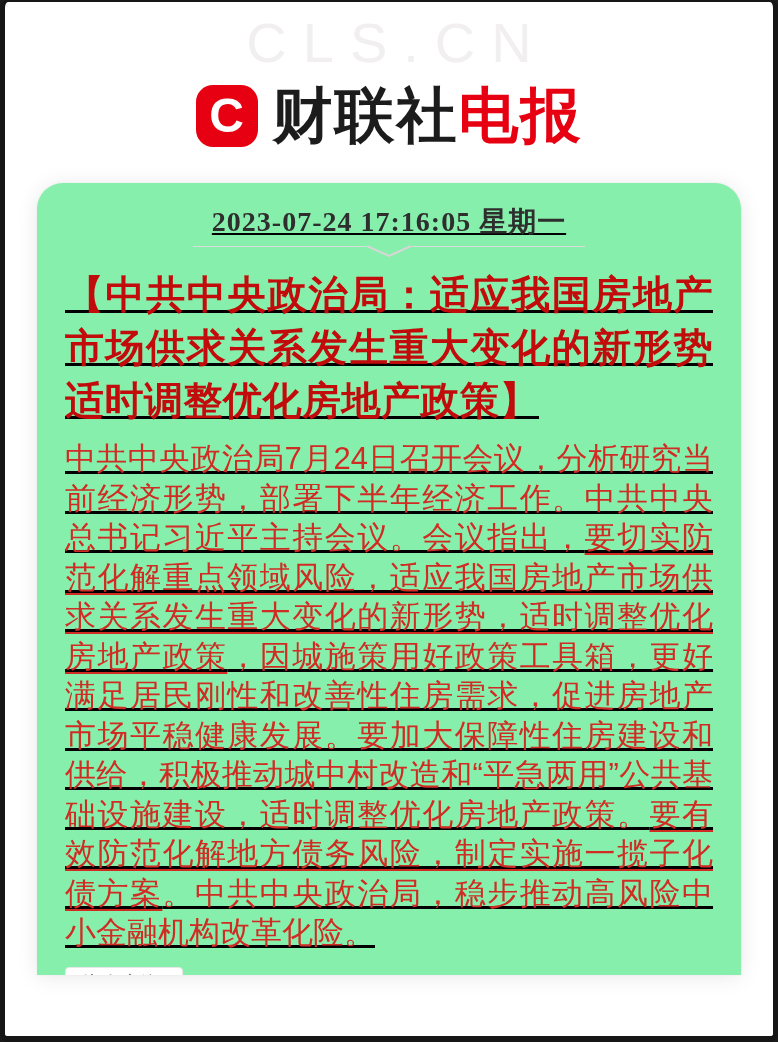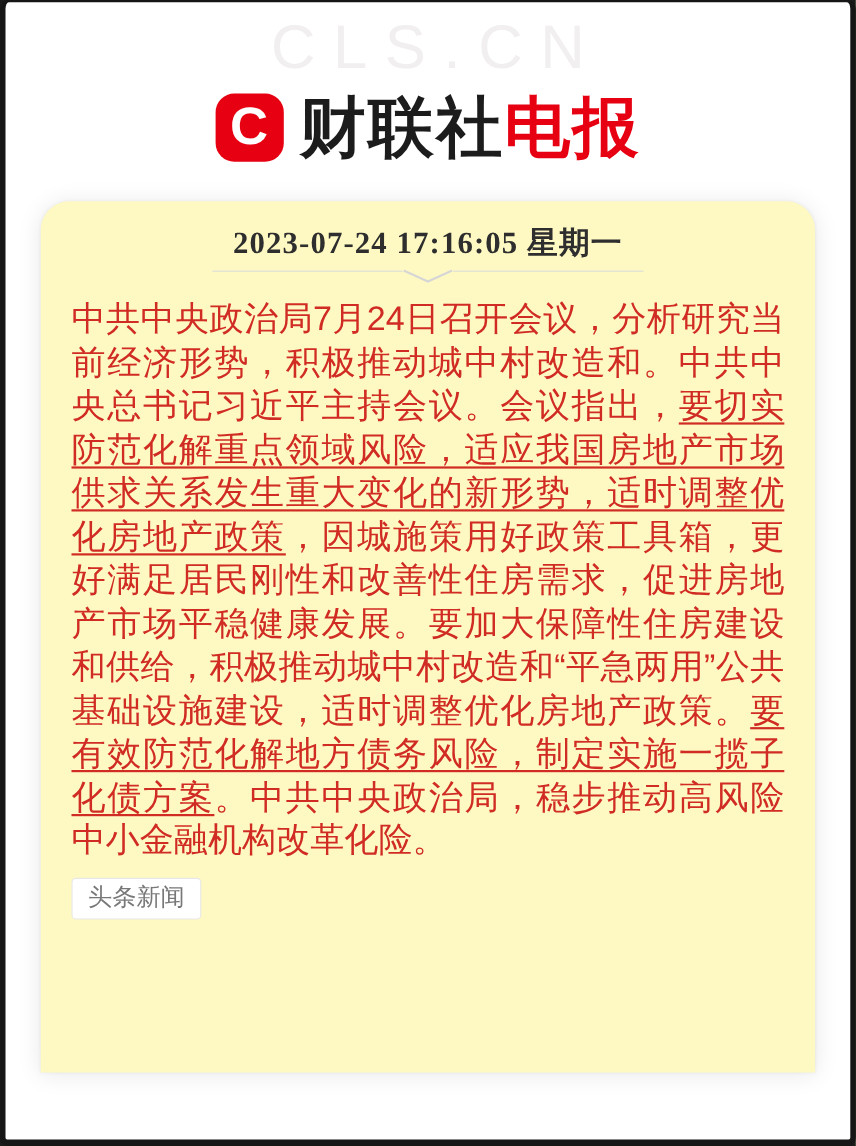--- a/index.html
+++ b/index.html
@@ -35,23 +35,23 @@
   .logo-text .black{color:#1c1c1c;}
   .logo-text .red{color:var(--brand-red);}
   .subtitle{
     margin-top:13px; text-align:center;
     font-size:26px; color:var(--subtitle-gray);
     letter-spacing:38px; text-indent:38px; line-height:1.1;
   }
   
   .card{
     margin:34px 32px 0; padding:22px 28px 8px;
-    background:#fef9c3; border-radius:26px 26px 0 0;
+    background:#86efac; border-radius:26px 26px 0 0;
     box-shadow:0 2px 22px rgba(0,0,0,.09), 0 0 3px rgba(0,0,0,.05);
-    overflow:hidden; height:792px;
+    overflow:hidden; height:792px;text-decoration:underline;
   }
   .date{
     text-align:center; color:var(--date-black);
     font-family:"Liberation Serif","DejaVu Serif",serif;
     font-weight:700; font-size:28px; line-height:34px; letter-spacing:1px;
   }
   .divider{display:flex; align-items:flex-start; width:392px; margin:6px auto 0; height:13px;}
   .divider .seg{flex:1; height:0; border-top:1.5px solid var(--hairline); margin-top:1px;}
   .divider svg{flex:0 0 46px; display:block;}
   .headline{
@@ -93,21 +93,22 @@
     <div class="date">2023-07-24 17:16:05 星期一</div>
 
     <div class="divider">
       <div class="seg"></div>
       <svg width="46" height="13" viewBox="0 0 46 13">
         <polyline points="1,1 23,11 45,1" fill="none" stroke="#d6d6d6" stroke-width="2"></polyline>
       </svg>
       <div class="seg"></div>
     </div>
 
+    <div class="headline">【中共中央政治局：适应我国房地产市场供求关系发生重大变化的新形势 适时调整优化房地产政策】</div>
 
-    <p class="body-text"><span>中共中央政治局7月24日召开会议，分析研究当前经济形势，积极推动城中村改造和。中共中央总书记习近平主持会议。会议指出，</span><span class="u">要切实防范化解重点领域风险，适应我国房地产市场供求关系发生重大变化的新形势，适时调整优化房地产政策</span><span>，因城施策用好政策工具箱，更好满足居民刚性和改善性住房需求，促进房地产市场平稳健康发展。要加大保障性住房建设和供给，积极推动城中村改造和“平急两用”公共基础设施建设，适时调整优化房地产政策。</span><span class="u">要有效防范化解地方债务风险，制定实施一揽子化债方案</span><span>。中共中央政治局，稳步推动高风险中小金融机构改革化险。</span></p>
+    <p class="body-text"><span>中共中央政治局7月24日召开会议，分析研究当前经济形势，部署下半年经济工作。中共中央总书记习近平主持会议。会议指出，</span><span class="u">要切实防范化解重点领域风险，适应我国房地产市场供求关系发生重大变化的新形势，适时调整优化房地产政策</span><span>，因城施策用好政策工具箱，更好满足居民刚性和改善性住房需求，促进房地产市场平稳健康发展。要加大保障性住房建设和供给，积极推动城中村改造和“平急两用”公共基础设施建设，适时调整优化房地产政策。</span><span class="u">要有效防范化解地方债务风险，制定实施一揽子化债方案</span><span>。中共中央政治局，稳步推动高风险中小金融机构改革化险。</span></p>
 
     <div class="tag">头条新闻</div>
 
     
 
   </div>
 </div>
 
 </body></html>

